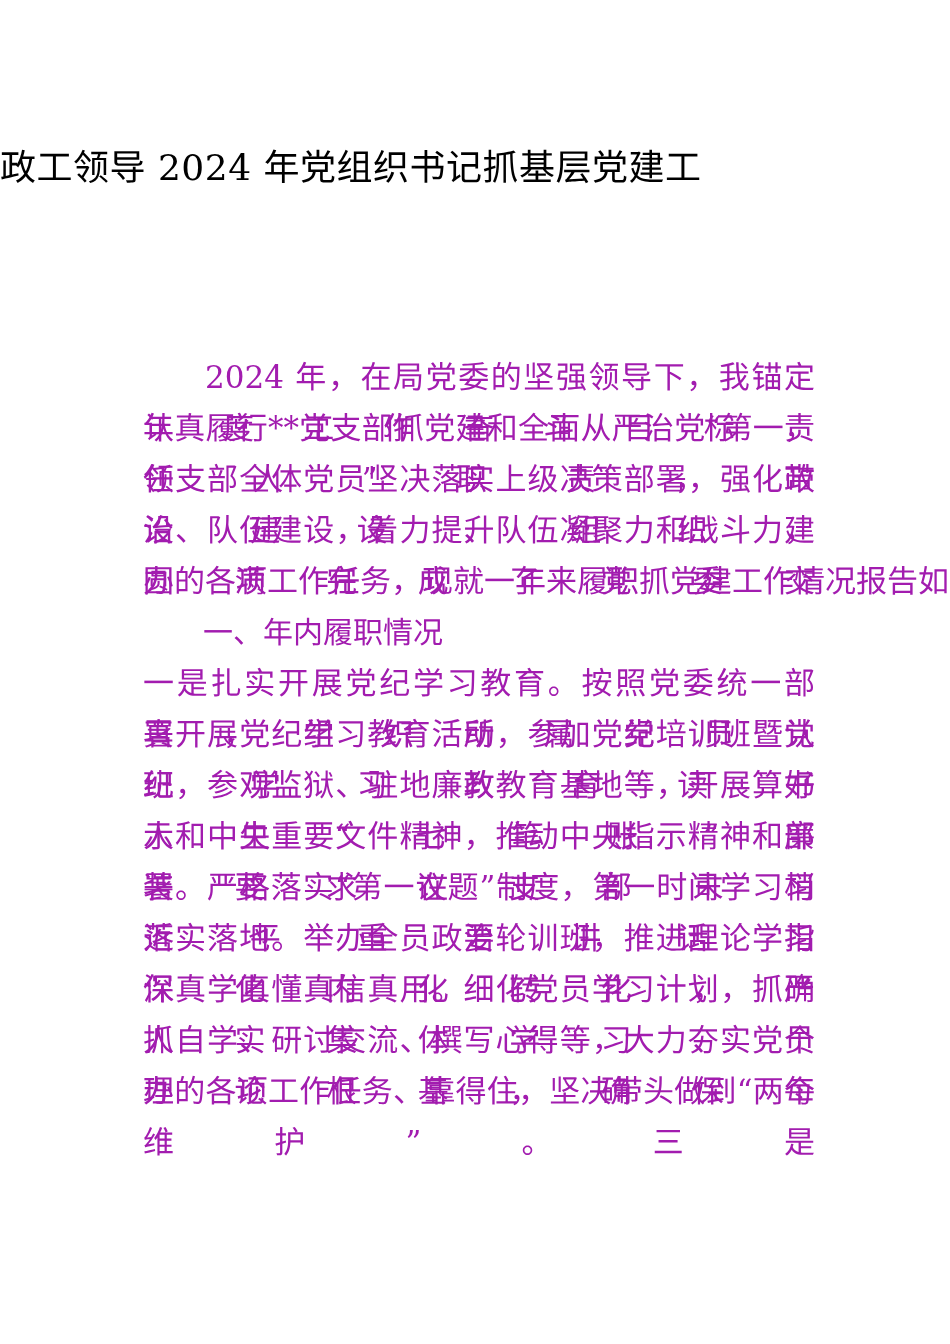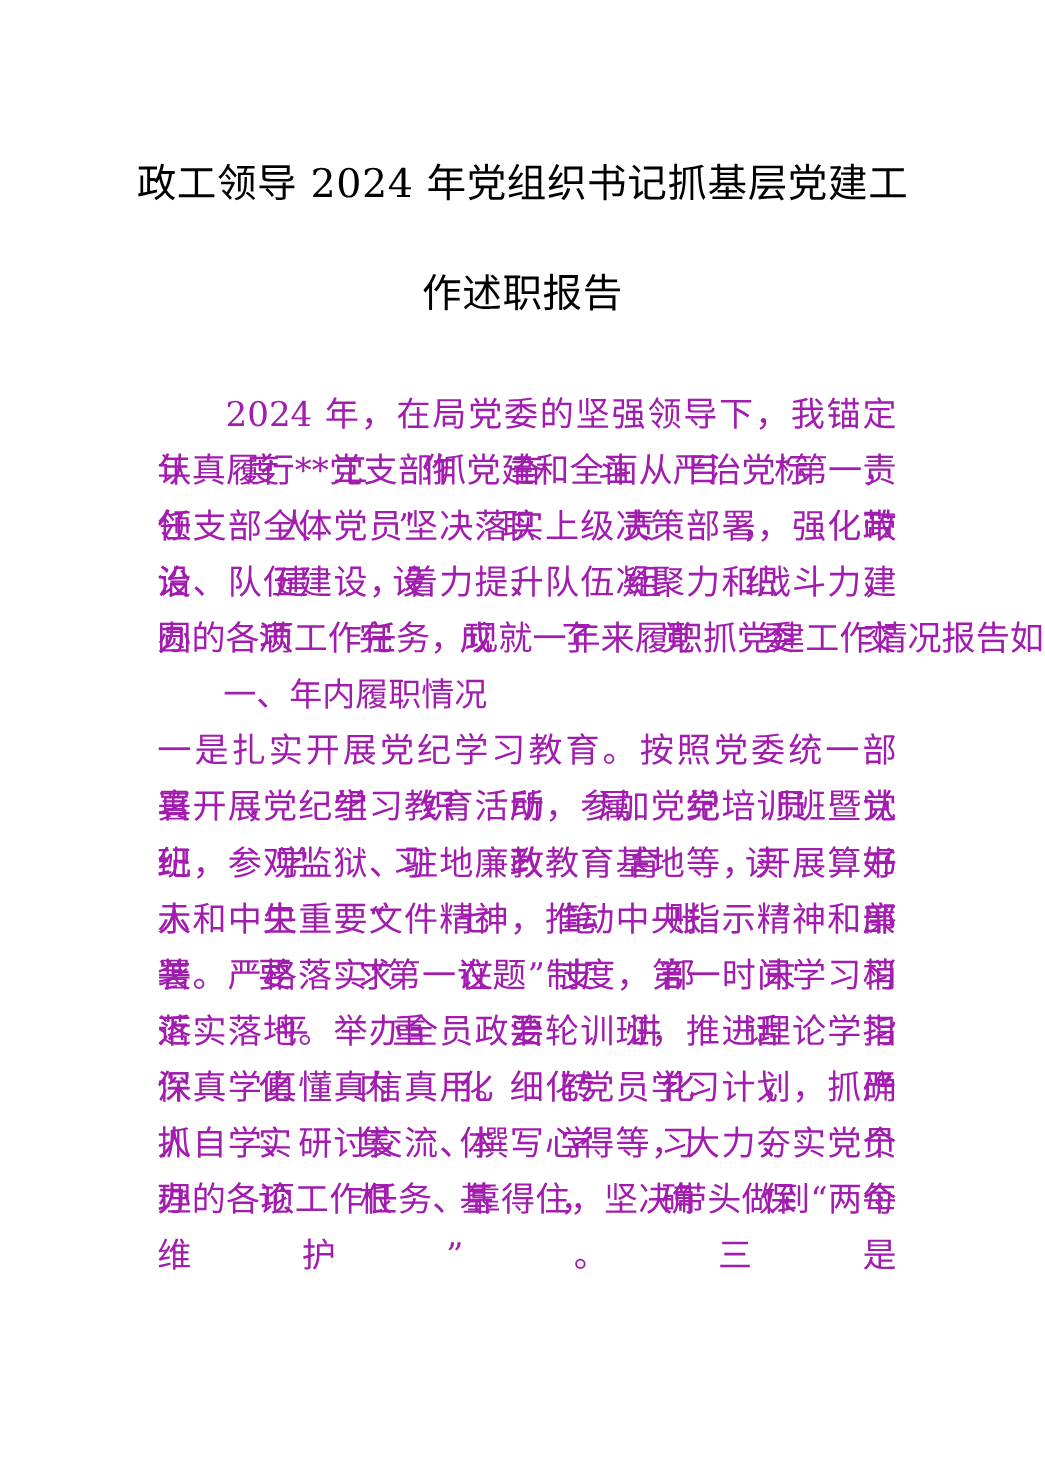--- a/index.html
+++ b/index.html
@@ -22,21 +22,21 @@
     overflow: hidden;
     box-sizing: border-box;
   }
 
   
   .doc-title {
     position: absolute;
     left: 0;
     top: 118px;
     width: 950px;
-    text-align: center;
+    text-align: left;
   }
   .doc-title .title-line {
     display: block;
     font-size: 36px;
     line-height: 100px;
     letter-spacing: 0.5px;
     white-space: pre;
     font-weight: 400;
     color: #000000;
   }
@@ -78,21 +78,20 @@
     word-break: break-all;
   }
 </style>
 </head>
 <body>
 
 <div class="page">
 
   <div class="doc-title">
     <span class="title-line">政工领导 2024 年党组织书记抓基层党建工</span>
-    <span class="title-line">作述职报告</span>
   </div>
 
   <div class="doc-body">
 
     <div class="paragraph">
       <span class="line indent justify">2024 年，在局党委的坚强领导下，我锚定年度工作奋斗目标，</span>
       <span class="line justify">认真履行**党支部抓党建和全面从严治党“第一责任人”职责，带</span>
       <span class="line justify">领支部全体党员坚决落实上级决策部署，强化政治建设、组织建</span>
       <span class="line justify">设、队伍建设，着力提升队伍凝聚力和战斗力，圆满完成了党委交</span>
       <span class="line">办的各项工作任务，现就一年来履职抓党建工作情况报告如下：</span>

